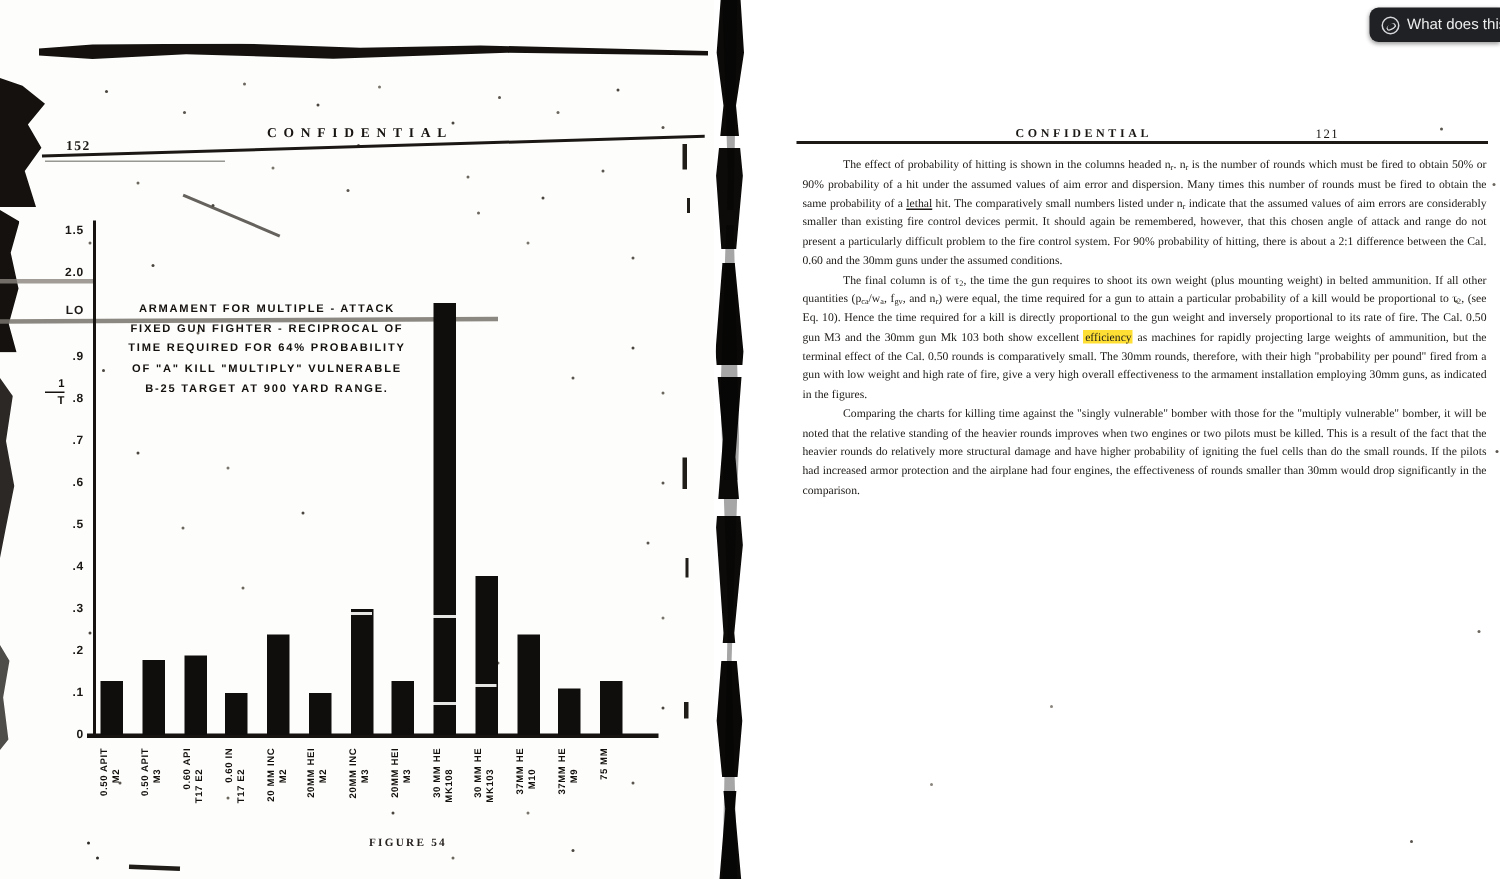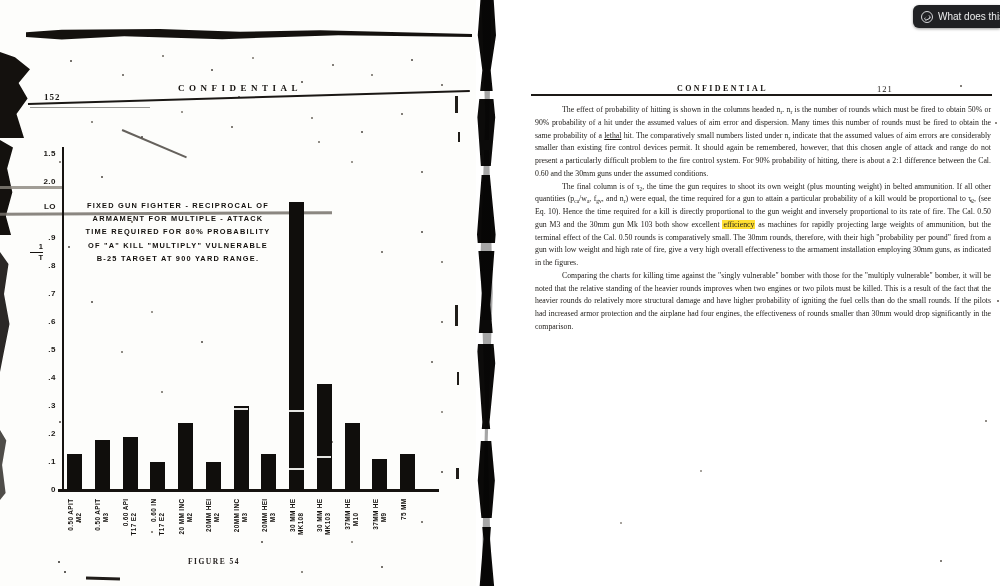--- a/index.html
+++ b/index.html
@@ -14,26 +14,26 @@
   #lp-rule2{position:absolute;left:30px;top:107px;width:120px;height:1px;background:#6b6b66;opacity:.7;}
 
   
   #chart{position:absolute;left:0;top:0;width:476px;height:586px;}
   #y-axis{position:absolute;left:62px;top:147px;width:1.7px;height:344px;background:#161310;}
   #x-axis{position:absolute;left:58px;top:489px;width:381px;height:2.6px;background:#161310;}
   .ytick{position:absolute;left:26px;width:30px;text-align:right;font:bold 8px "Liberation Sans",sans-serif;color:#1b1815;letter-spacing:.5px;}
   .bar{position:absolute;background:#100e0c;}
   .slash{position:absolute;height:1.6px;background:#fdfdfb;opacity:.9;}
   #chart-title{position:absolute;left:72px;top:199px;width:212px;text-align:center;font:bold 7.4px "Liberation Sans",sans-serif;letter-spacing:1.2px;line-height:13.2px;color:#13100d;}
-  #ylabel-frac{position:absolute;left:30px;top:243px;width:13px;text-align:right;font:bold 7.5px "Liberation Sans",sans-serif;color:#14110e;line-height:7px;}
+  #ylabel-frac{position:absolute;left:30px;top:252px;width:13px;text-align:right;font:bold 7.5px "Liberation Sans",sans-serif;color:#14110e;line-height:7px;}
   #ylabel-frac .fbar{display:block;height:1.2px;background:#14110e;margin:1.5px 0;}
   .xlab{position:absolute;width:60px;height:17px;transform:rotate(-90deg);transform-origin:50% 50%;font:bold 6.4px "Liberation Sans",sans-serif;color:#14110e;letter-spacing:.4px;line-height:7.6px;}
   .xlab .l1{text-align:right;padding-right:1px;white-space:nowrap;}
   .xlab .l2{text-align:right;padding-right:15px;white-space:nowrap;}
-  #figure-caption{position:absolute;left:188px;top:557px;width:110px;text-align:left;font:bold 7.5px "Liberation Serif",serif;letter-spacing:1.5px;color:#262220;}
+  #figure-caption{position:absolute;left:188px;top:557px;width:110px;text-align:right;font:bold 7.5px "Liberation Serif",serif;letter-spacing:1.5px;color:#262220;}
 
   
   .blob{position:absolute;background:#14110e;}
   #blob-topband{left:26px;top:29px;width:446px;height:13px;clip-path:polygon(0 25%,8% 5%,30% 0,48% 22%,66% 10%,100% 38%,100% 62%,70% 48%,44% 78%,22% 55%,8% 80%,0 62%);}
   #blob-left1{left:0;top:52px;width:30px;height:86px;clip-path:polygon(0 0,50% 6%,100% 20%,62% 36%,92% 54%,55% 72%,80% 100%,0 100%);}
   #blob-left2{left:0;top:140px;width:13px;height:95px;clip-path:polygon(0 0,100% 8%,55% 30%,95% 55%,45% 80%,85% 100%,0 100%);}
   #blob-left3{left:0;top:252px;width:10px;height:120px;opacity:.9;clip-path:polygon(0 0,85% 10%,40% 35%,95% 60%,35% 85%,0 100%);}
   #blob-left4{left:0;top:430px;width:7px;height:70px;opacity:.75;clip-path:polygon(0 0,90% 15%,30% 50%,80% 90%,0 100%);}
   .dash{position:absolute;background:#201d19;}
   #diag-scratch{position:absolute;left:122px;top:129px;width:70px;height:2.4px;background:#4a453f;transform:rotate(23deg);transform-origin:left center;opacity:.85;}
@@ -109,23 +109,23 @@
           <div class="ytick" style="top: 429px;">.2</div>
           <div class="ytick" style="top: 457px;">.1</div>
           <div class="ytick" style="top: 485px;">0</div>
         </div>
       <div id="ylabel-frac">
         <span>1</span>
         <span class="fbar"></span>
         <span>T</span>
       </div>
       <div id="chart-title">
+          <div>ARMAMENT FOR MULTIPLE - ATTACK</div>
           <div>FIXED GUN FIGHTER - RECIPROCAL OF</div>
-          <div>ARMAMENT FOR MULTIPLE - ATTACK</div>
-          <div>TIME REQUIRED FOR 80% PROBABILITY</div>
+          <div>TIME REQUIRED FOR 64% PROBABILITY</div>
           <div>OF "A" KILL "MULTIPLY" VULNERABLE</div>
           <div>B-25 TARGET AT 900 YARD RANGE.</div>
         </div>
       <div id="bars">
           <div class="bar" style="left: 67px; width: 15px; top: 454px; height: 36px; background: rgb(16, 14, 12);"></div>
           <div class="bar" style="left: 94.75px; width: 15px; top: 440px; height: 50px; background: rgb(16, 14, 12);"></div>
           <div class="bar" style="left: 122.5px; width: 15px; top: 437px; height: 53px; background: rgb(16, 14, 12);"></div>
           <div class="bar" style="left: 150.25px; width: 15px; top: 462px; height: 28px; background: rgb(16, 14, 12);"></div>
           <div class="bar" style="left: 178px; width: 15px; top: 423px; height: 67px; background: rgb(16, 14, 12);"></div>
           <div class="bar" style="left: 205.75px; width: 15px; top: 462px; height: 28px; background: rgb(16, 14, 12);"></div>

